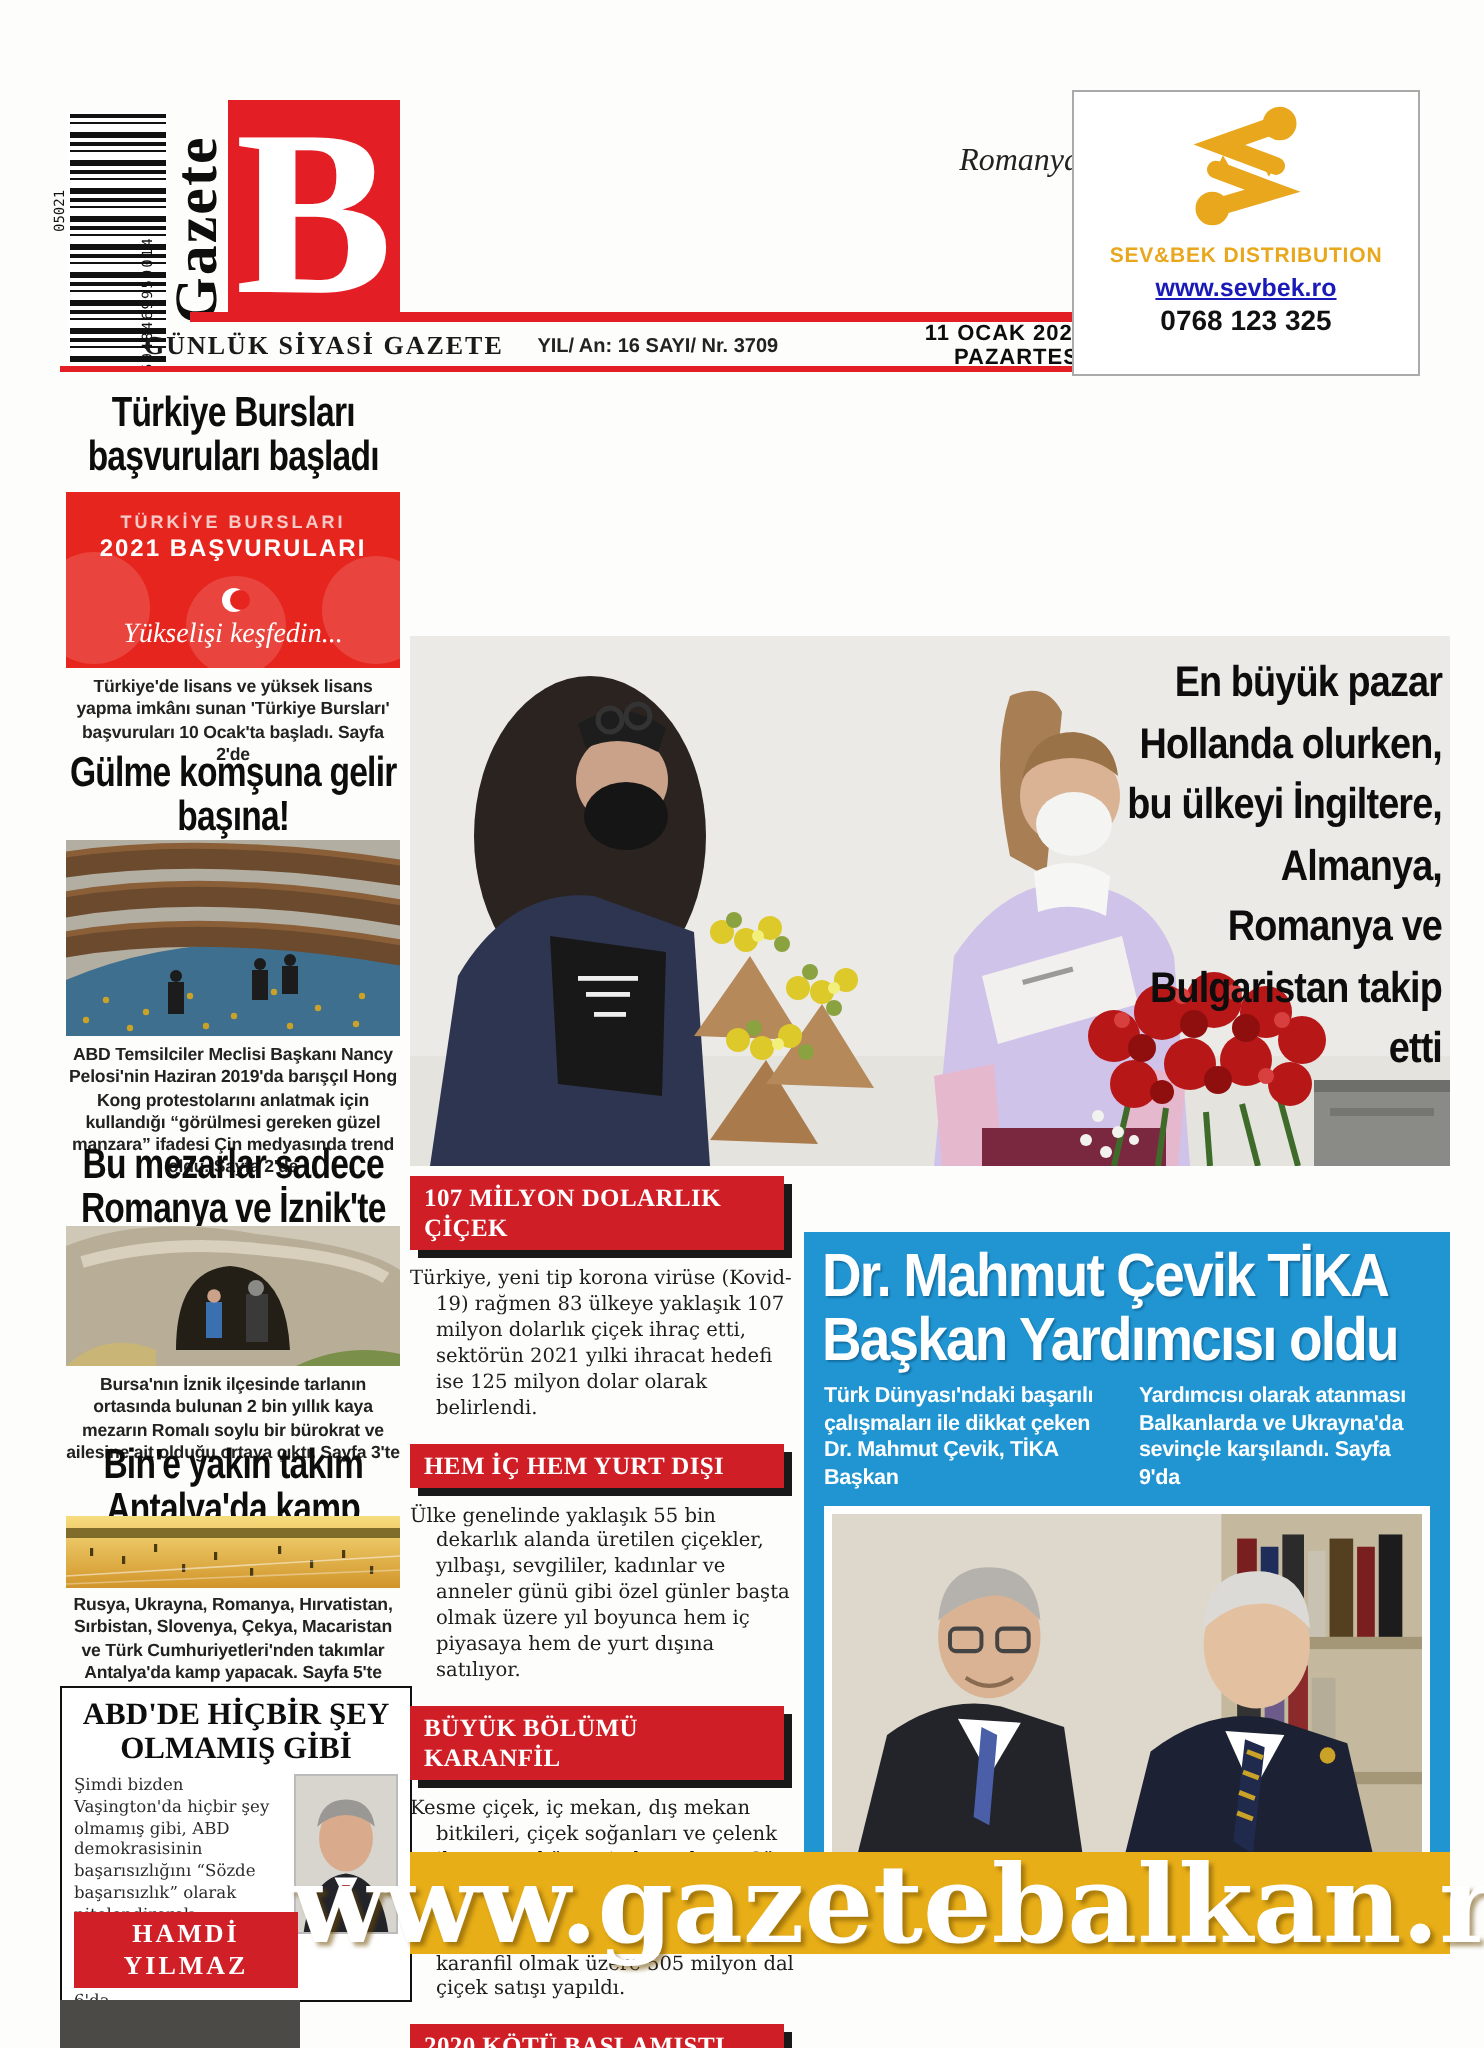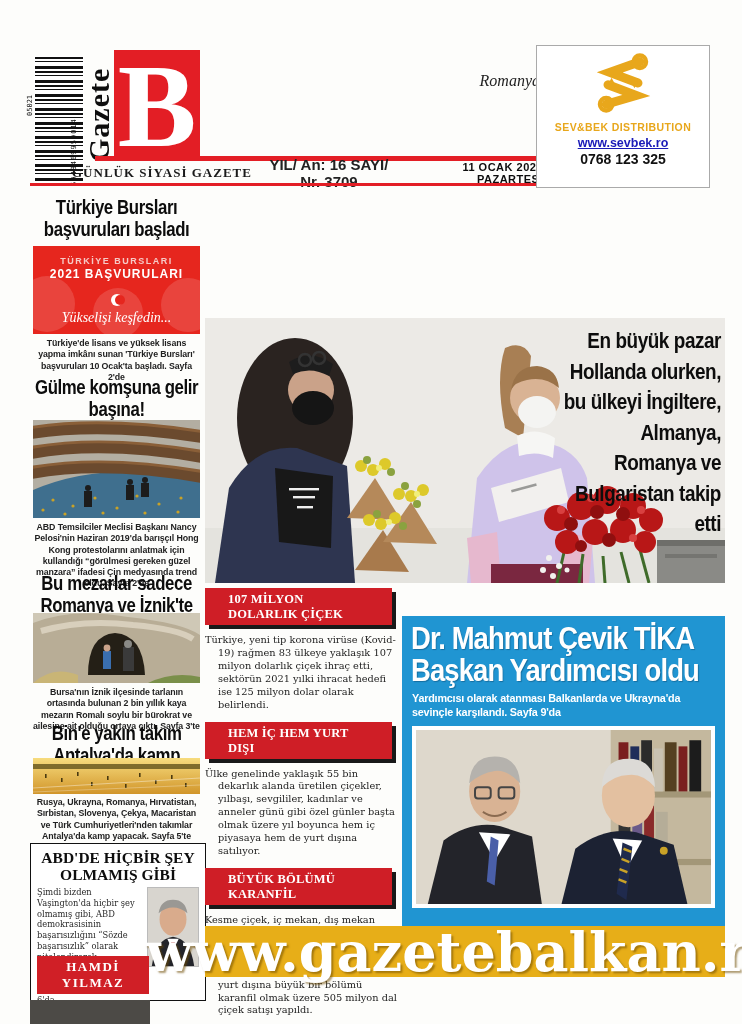--- a/index.html
+++ b/index.html
@@ -25,21 +25,21 @@
     display:flex; align-items:flex-end; justify-content:center; }
   .b-box span { font-family:"Liberation Serif",serif; font-weight:bold; font-size:118px; line-height:.88; color:#fff; }
   .balkan-rest { left:198px; top:46px; font-family:"Liberation Serif",serif; font-weight:bold;
     font-size:118px; line-height:1; letter-spacing:-5px; color:#0d0d0d; }
   .romanya { left:440px; top:72px; width:100px; text-align:right; font-family:"Liberation Serif",serif;
     font-style:italic; font-size:16px; color:#222; }
   .mast-rule1 { left:95px; top:156px; width:448px; height:5px; background:#e31e25; }
   .info-row { left:30px; top:163px; width:513px; height:20px; display:flex; align-items:center; }
   .tagline { flex:1.3; font-family:"Liberation Serif",serif; font-weight:bold; font-size:13px;
     letter-spacing:1px; color:#1a1a1a; padding-left:42px; }
-  .issue { flex:1; font-size:15px; font-weight:bold; color:#222; text-align:center; }
+  .issue { flex:1; font-size:10px; font-weight:bold; color:#222; text-align:center; }
   .date { flex:1; font-size:11px; font-weight:bold; letter-spacing:.5px; color:#0d0d0d; text-align:right; }
   .mast-rule2 { left:30px; top:183px; width:513px; height:3px; background:#e31e25; }
 
   .sevbek { left:517px; top:45px; width:174px; height:143px; background:#fff;
     border:1px solid #aaa; text-align:center; padding-top:4px;margin-left:19px; }
   .sevbek-name { color:#e8a71c; font-weight:bold; font-size:10.5px; letter-spacing:.4px; margin-top:1px; }
   .sevbek-url { display:block; color:#1a1ab8; font-weight:bold; font-size:12.5px;
     text-decoration:underline; margin-top:3px; }
   .sevbek-phone { color:#111; font-weight:bold; font-size:14px; margin-top:1px; }
 
@@ -87,21 +87,21 @@
   
   .lead-photo { left:205px; top:318px; width:520px; height:265px; background:#a3a3a3; }
   .lead-photo svg { display:block; width:100%; height:100%; }
   .photo-note { position:absolute; right:4px; top:8px; width:186px; transform:scaleX(.88);
     transform-origin:100% 0; text-align:right; font-weight:bold; font-size:21.5px;
     line-height:1.42; letter-spacing:-.5px; color:#0d0d0d; }
 
   
   .sections { left:205px; top:588px; width:194px; }
   .sec-banner { background:#cf1e26; color:#fff; font-weight:bold; font-size:12.5px;
-    letter-spacing:.2px; padding:4px 23px 3px; margin-right:7px; box-shadow:4px 4px 0 #191919;
+    letter-spacing:.2px; padding:4px 7px 3px; margin-right:7px; box-shadow:4px 4px 0 #191919;
     font-family:"Liberation Serif",serif; }
   .sec-body { font-family:"DejaVu Serif",serif; font-size:9.8px; line-height:1.32; color:#1d1d1d;
     margin:9px 2px 10px 0; padding-left:13px; text-indent:-13px; }
 
   
   .tika { left:402px; top:616px; width:323px; height:333px; background:#2095d2; }
   .tika-hl { padding:7px 0 0 9px; }
   .tika-hl span { display:block; width:111%; transform:scaleX(.9); transform-origin:0 0;
     white-space:nowrap; color:#fff; font-weight:bold; font-size:30.5px; line-height:1.04;
     letter-spacing:-1px; text-shadow:1px 1px 1px rgba(0,40,70,.35); }
@@ -412,20 +412,21 @@
     <div class="sec-banner">2020 KÖTÜ BAŞLAMIŞTI</div>
 
   </div>
 
   <div class="abs tika">
     <div class="tika-hl">
       <span>Dr. Mahmut Çevik TİKA</span>
       <span>Başkan Yardımcısı oldu</span>
     </div>
     <div class="tika-cols">
+      <p>Türk Dünyası'ndaki başarılı çalışmaları ile dikkat çeken Dr. Mahmut Çevik, TİKA Başkan</p>
       <p>Yardımcısı olarak atanması Balkanlarda ve Ukrayna'da sevinçle karşılandı. Sayfa 9'da</p>
     </div>
     <div class="tika-photo">
       <svg viewBox="0 0 300 170" preserveAspectRatio="none">
         <rect width="300" height="170" fill="#ded8cc"></rect>
         <rect x="198" width="102" height="170" fill="#c4b89e"></rect>
         <rect x="198" y="60" width="102" height="6" fill="#a39778"></rect>
         <rect x="198" y="126" width="102" height="6" fill="#a39778"></rect>
         <g>
           <rect x="206" y="12" width="10" height="48" fill="#7a1f1f"></rect>

